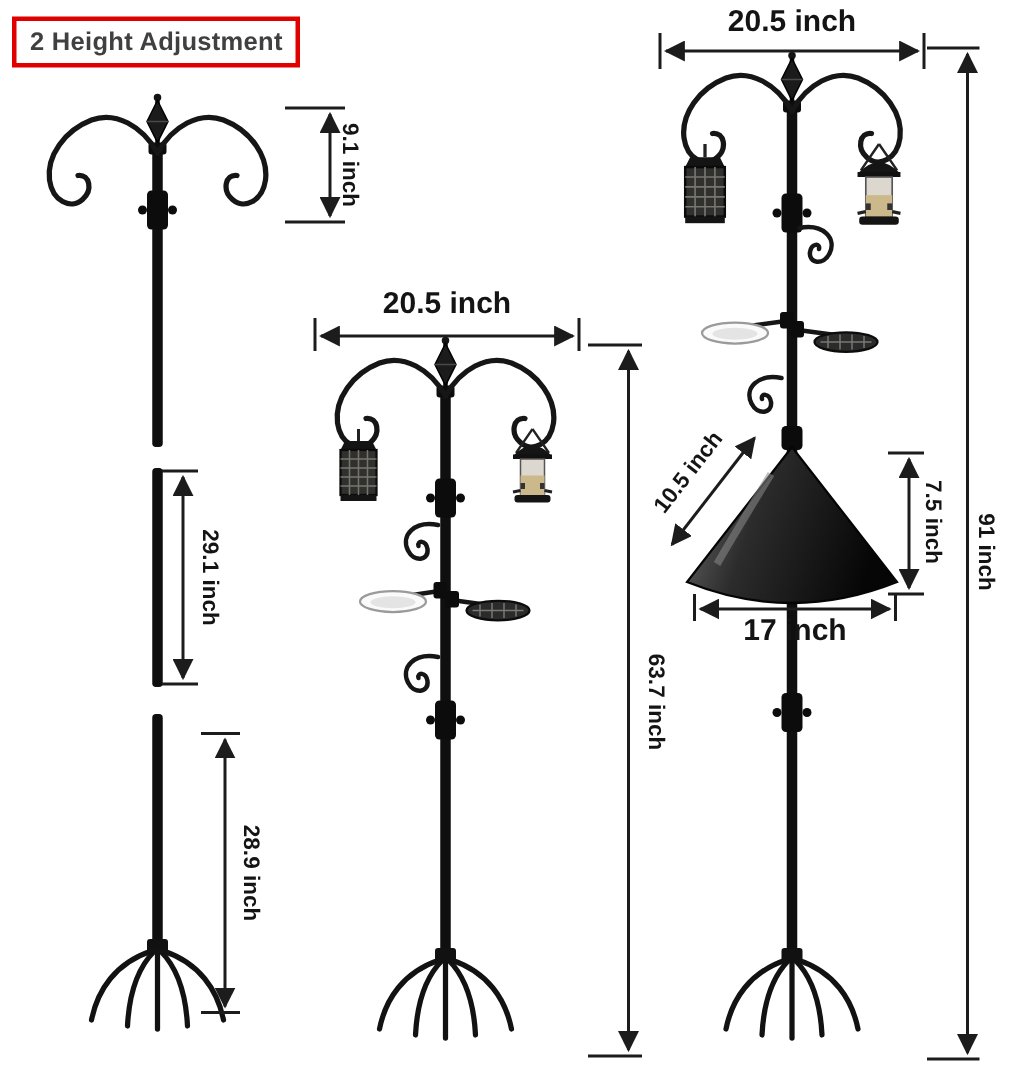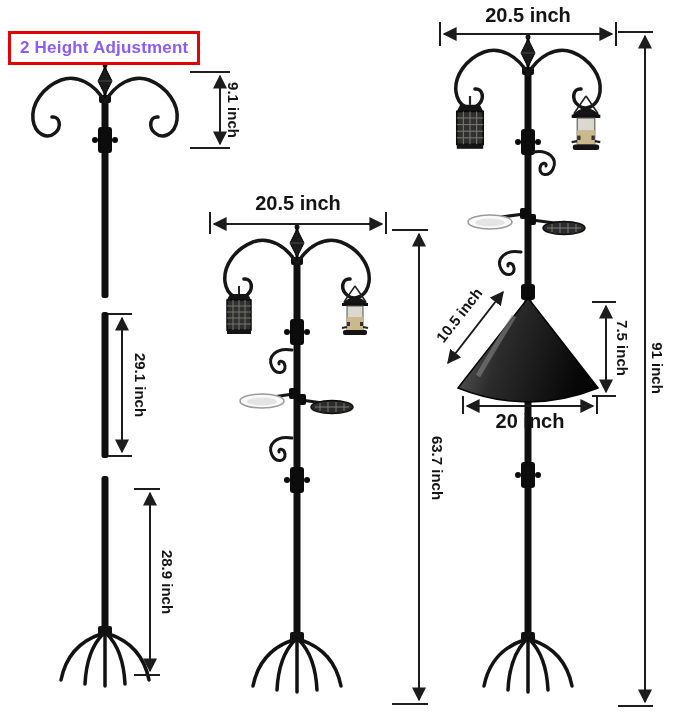--- a/index.html
+++ b/index.html
@@ -3,23 +3,23 @@
 <meta charset="utf-8">
 <style>
   html,body { margin:0; padding:0; background:#fff; }
   .stage {
     position:relative; width:679px; height:715px; background:#ffffff;
     font-family:"Liberation Sans", sans-serif; overflow:hidden;
   }
   .stage svg { position:absolute; left:0; top:0; }
   .badge {
     position:absolute; left:8px; top:11px;
-    border:3px solid #e00000; color:#8b5cf6;
+    border:3px solid #e00000; color:#404040;
     font-weight:bold; font-size:17px; padding:4px 9px;
-    letter-spacing:0.2px; background:#fff;margin-top:20px;
+    letter-spacing:0.2px; background:#fff;
   }
   .dim-label {
     position:absolute; font-weight:bold; font-size:15px; color:#141414;
     white-space:nowrap; transform:translate(-50%,-50%);
   }
   .dim-label.big { font-size:20px; }
   .rot90  { transform:translate(-50%,-50%) rotate(90deg); }
   .rotneg { transform:translate(-50%,-50%) rotate(-52deg); }
 </style>
 </head>
@@ -229,16 +229,16 @@
   <div class="dim-label rot90" style="left:233px; top:110px;">9.1 inch</div>
   <div class="dim-label rot90" style="left:140px; top:385px;">29.1 inch</div>
   <div class="dim-label rot90" style="left:167px; top:582px;">28.9 inch</div>
 
   <div class="dim-label big" style="left:298px; top:203px;">20.5 inch</div>
   <div class="dim-label rot90" style="left:437px; top:468px;">63.7 inch</div>
 
   <div class="dim-label big" style="left:528px; top:15px;">20.5 inch</div>
   <div class="dim-label rotneg" style="left:459px; top:315px;">10.5 inch</div>
   <div class="dim-label rot90" style="left:622px; top:348px;">7.5 inch</div>
-  <div class="dim-label big" style="left:530px; top:421px;">20 inch</div>
+  <div class="dim-label big" style="left:530px; top:421px;">17 inch</div>
   <div class="dim-label rot90" style="left:657px; top:368px;">91 inch</div>
 
 </div>
 
 </body></html>

